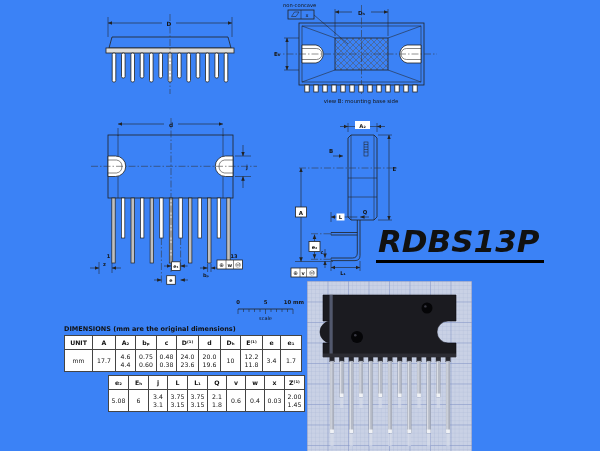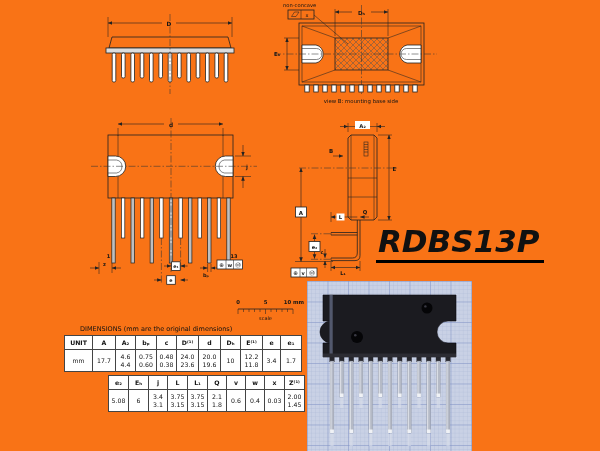--- a/index.html
+++ b/index.html
@@ -1,29 +1,29 @@
 <!DOCTYPE html>
 <html><head>
 <meta charset="utf-8">
 <style>
   html,body{margin:0;padding:0;background:#fff;}
-  .canvas{position:relative;width:600px;height:451px;background:#f97316;overflow:hidden;
+  .canvas{position:relative;width:600px;height:451px;background:#3b82f6;overflow:hidden;
           font-family:"DejaVu Sans",sans-serif;color:#111;}
   .abs{position:absolute;}
   svg text{font-family:"DejaVu Sans",sans-serif;fill:#151515;}
   .ln{stroke:#222;stroke-width:0.8;fill:none;}
   .thin{stroke:#222;stroke-width:0.55;fill:none;}
   .dim{stroke:#222;stroke-width:0.6;fill:none;}
   .cl{stroke:#333;stroke-width:0.55;fill:none;stroke-dasharray:7 2 1.5 2;}
   .whitefill{fill:#ffffff;stroke:#222;stroke-width:0.8;}
   .part-title{position:absolute;left:376px;top:224px;font-size:31px;font-weight:bold;
               font-style:italic;letter-spacing:0px;border-bottom:3.5px solid #000;
               padding:0 5px 2px 2px;line-height:1.1;}
   .tblwrap{position:absolute;left:64px;top:325px;width:260px;}
-  .tbl-title{font-size:6.5px;font-weight:normal;margin:0 0 2px 16px;}
+  .tbl-title{font-size:6.5px;font-weight:bold;margin:0 0 2px 0;}
   table{border-collapse:collapse;table-layout:fixed;}
   td,th{border:0.9px solid #444;text-align:center;vertical-align:middle;
         font-size:6.2px;padding:1px 0;background:#fff;}
   th{font-weight:bold;height:11px;}
   td{height:19px;white-space:pre-line;line-height:1.25;}
   .t2{margin-left:44px;margin-top:3px;}
 </style>
 </head>
 <body>
 

